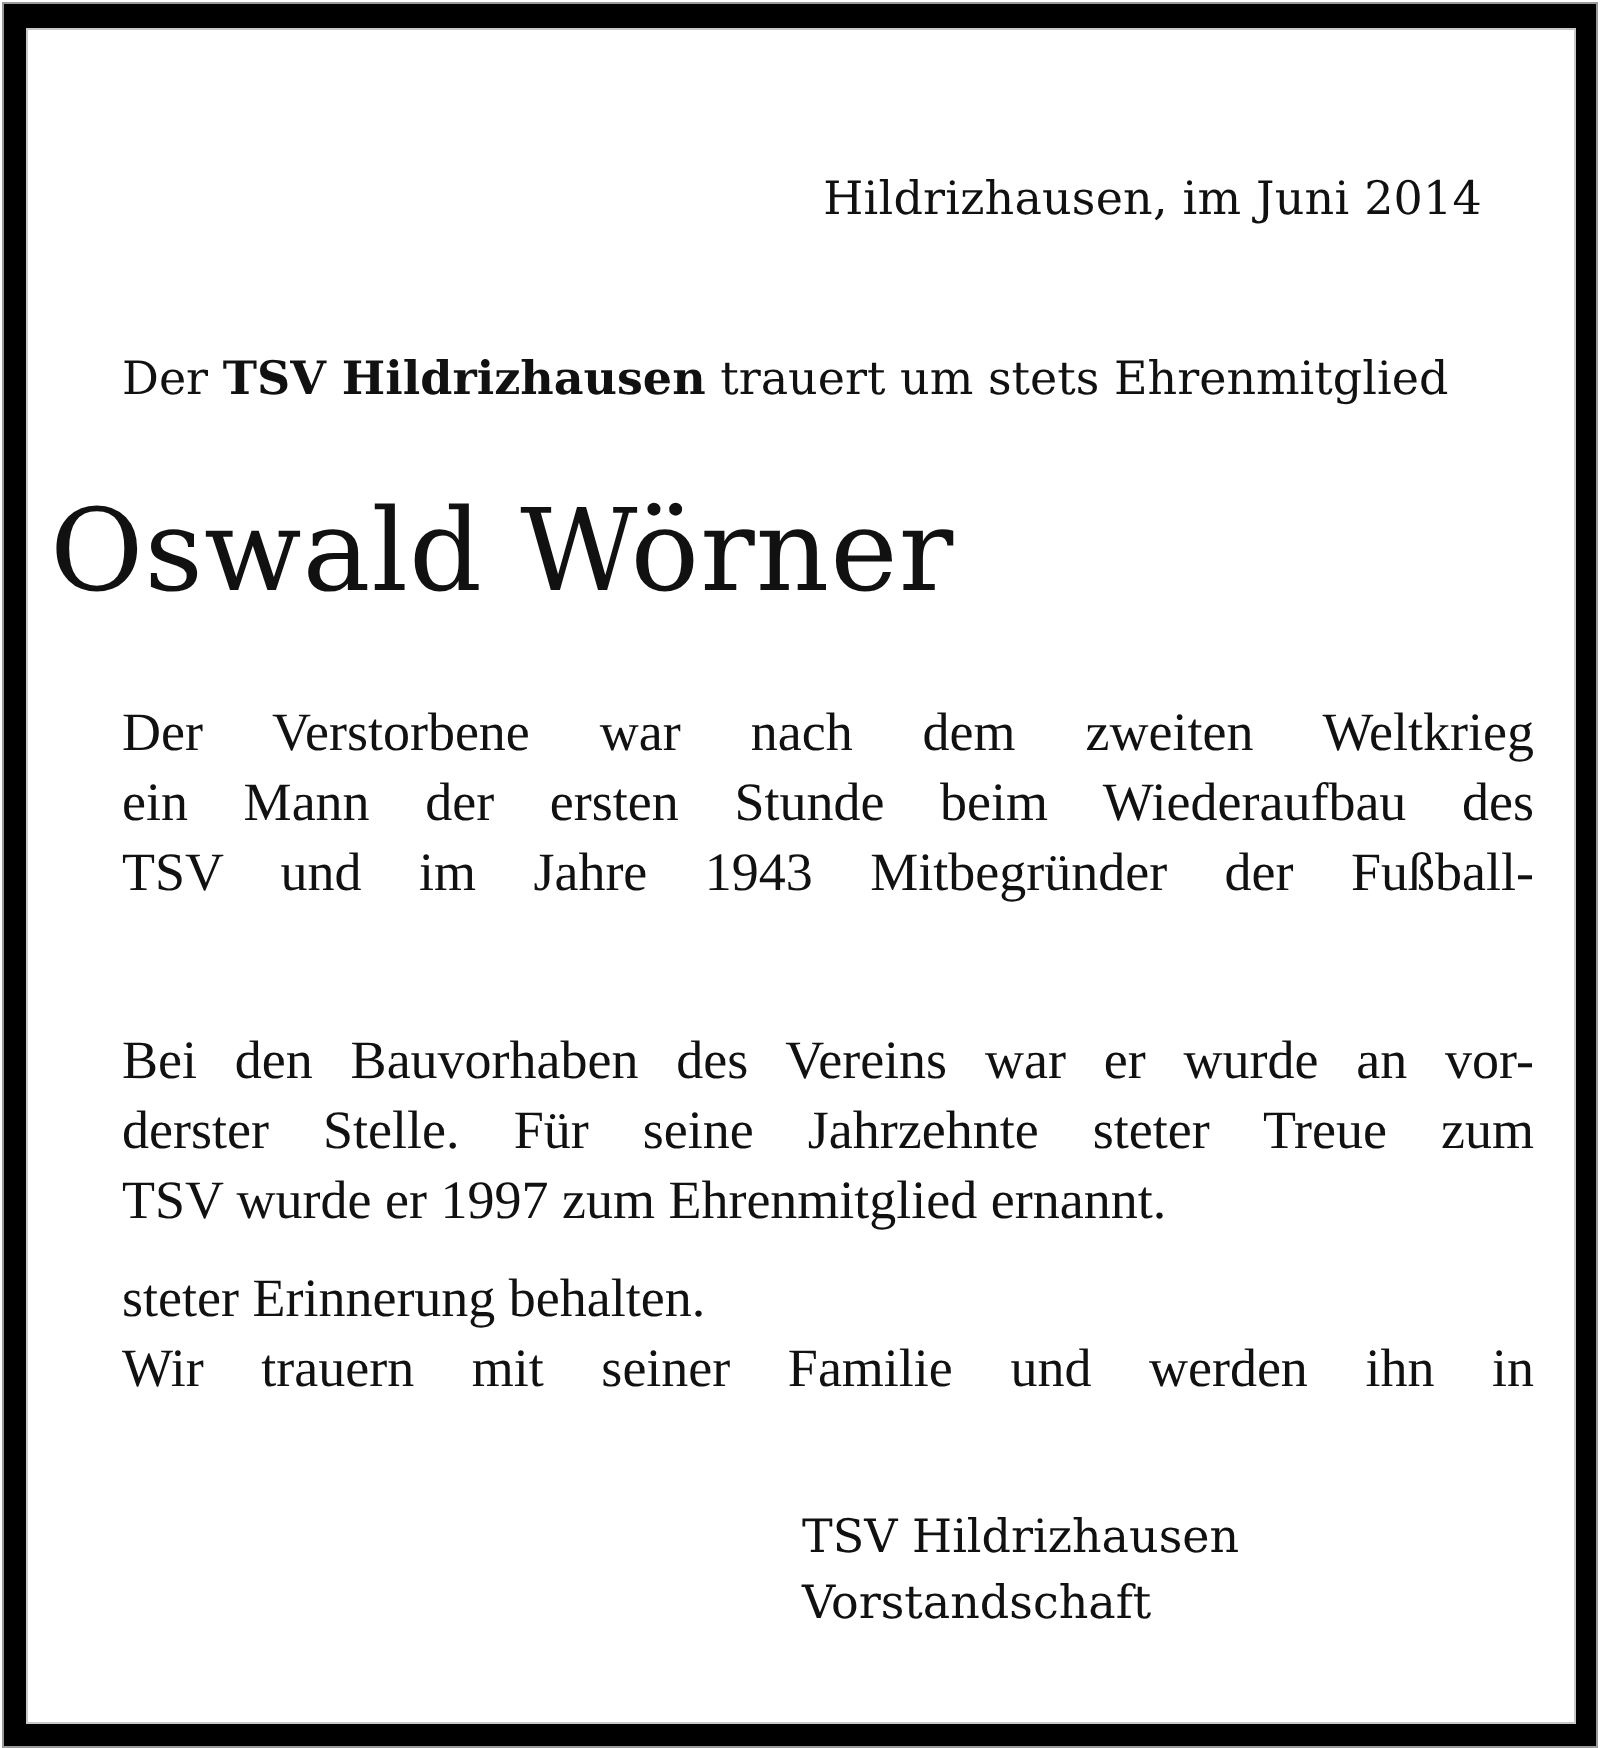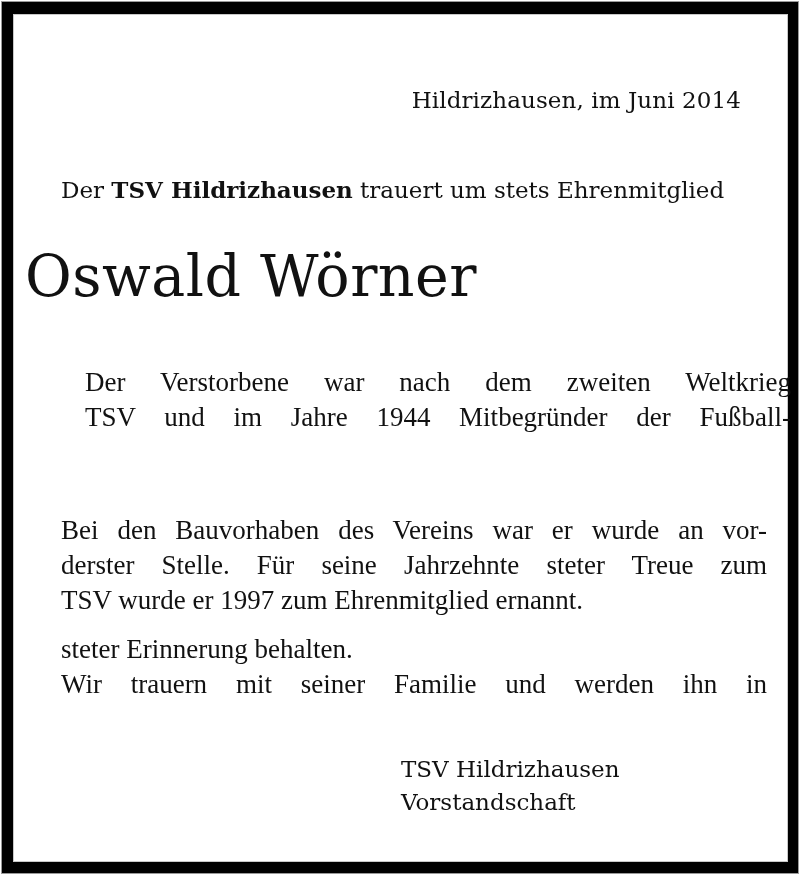--- a/index.html
+++ b/index.html
@@ -22,21 +22,21 @@
   }
   .intro b { font-weight: bold; }
   .name {
     position: absolute; left: 0; right: 0; top: 228px; text-align: left;
     font-size: 57px; font-weight: normal; letter-spacing: 0.5px; margin-left: 11px;
   }
   .body-text {
     position: absolute; left: 47px; width: 706px; font-size: 27px; line-height: 35px;
     text-align: justify; transform-origin: left top;
   }
-  .p1 { top: 350px; margin-left: 24px; }
+  .p1 { top: 334px; }
   .p2 { top: 498px; }
   .p3 { top: 617px; }
   .line { display: block; text-align: justify; text-align-last: justify; white-space: nowrap; }
   .line.last { text-align-last: left; }
   .sig {
     position: absolute; left: 387px; top: 738px; font-size: 23px; line-height: 33px;
   }
 </style>
 </head>
 <body>
@@ -49,21 +49,22 @@
     <div class="intro serif">
       <span>Der</span>
       <b>TSV Hildrizhausen</b>
       <span>trauert um stets Ehrenmitglied</span>
     </div>
 
     <div class="name serif">Oswald Wörner</div>
 
     <div class="body-text cond p1">
       <span class="line" style="display: block;">Der Verstorbene war nach dem zweiten Weltkrieg</span>
-      <span class="line" style="display: block;">TSV und im Jahre 1944 Mitbegründer der Fußball-</span>
+      <span class="line" style="display: block;">ein Mann der ersten Stunde beim Wiederaufbau des</span>
+      <span class="line" style="display: block;">TSV und im Jahre 1943 Mitbegründer der Fußball-</span>
     </div>
 
     <div class="body-text cond p2">
       <span class="line" style="display: block;">Bei den Bauvorhaben des Vereins war er wurde an vor-</span>
       <span class="line" style="display: block;">derster Stelle. Für seine Jahrzehnte steter Treue zum</span>
       <span class="line last" style="display: block;">TSV wurde er 1997 zum Ehrenmitglied ernannt.</span>
     </div>
 
     <div class="body-text cond p3">
       <span class="line last" style="display: block;">steter Erinnerung behalten.</span>

